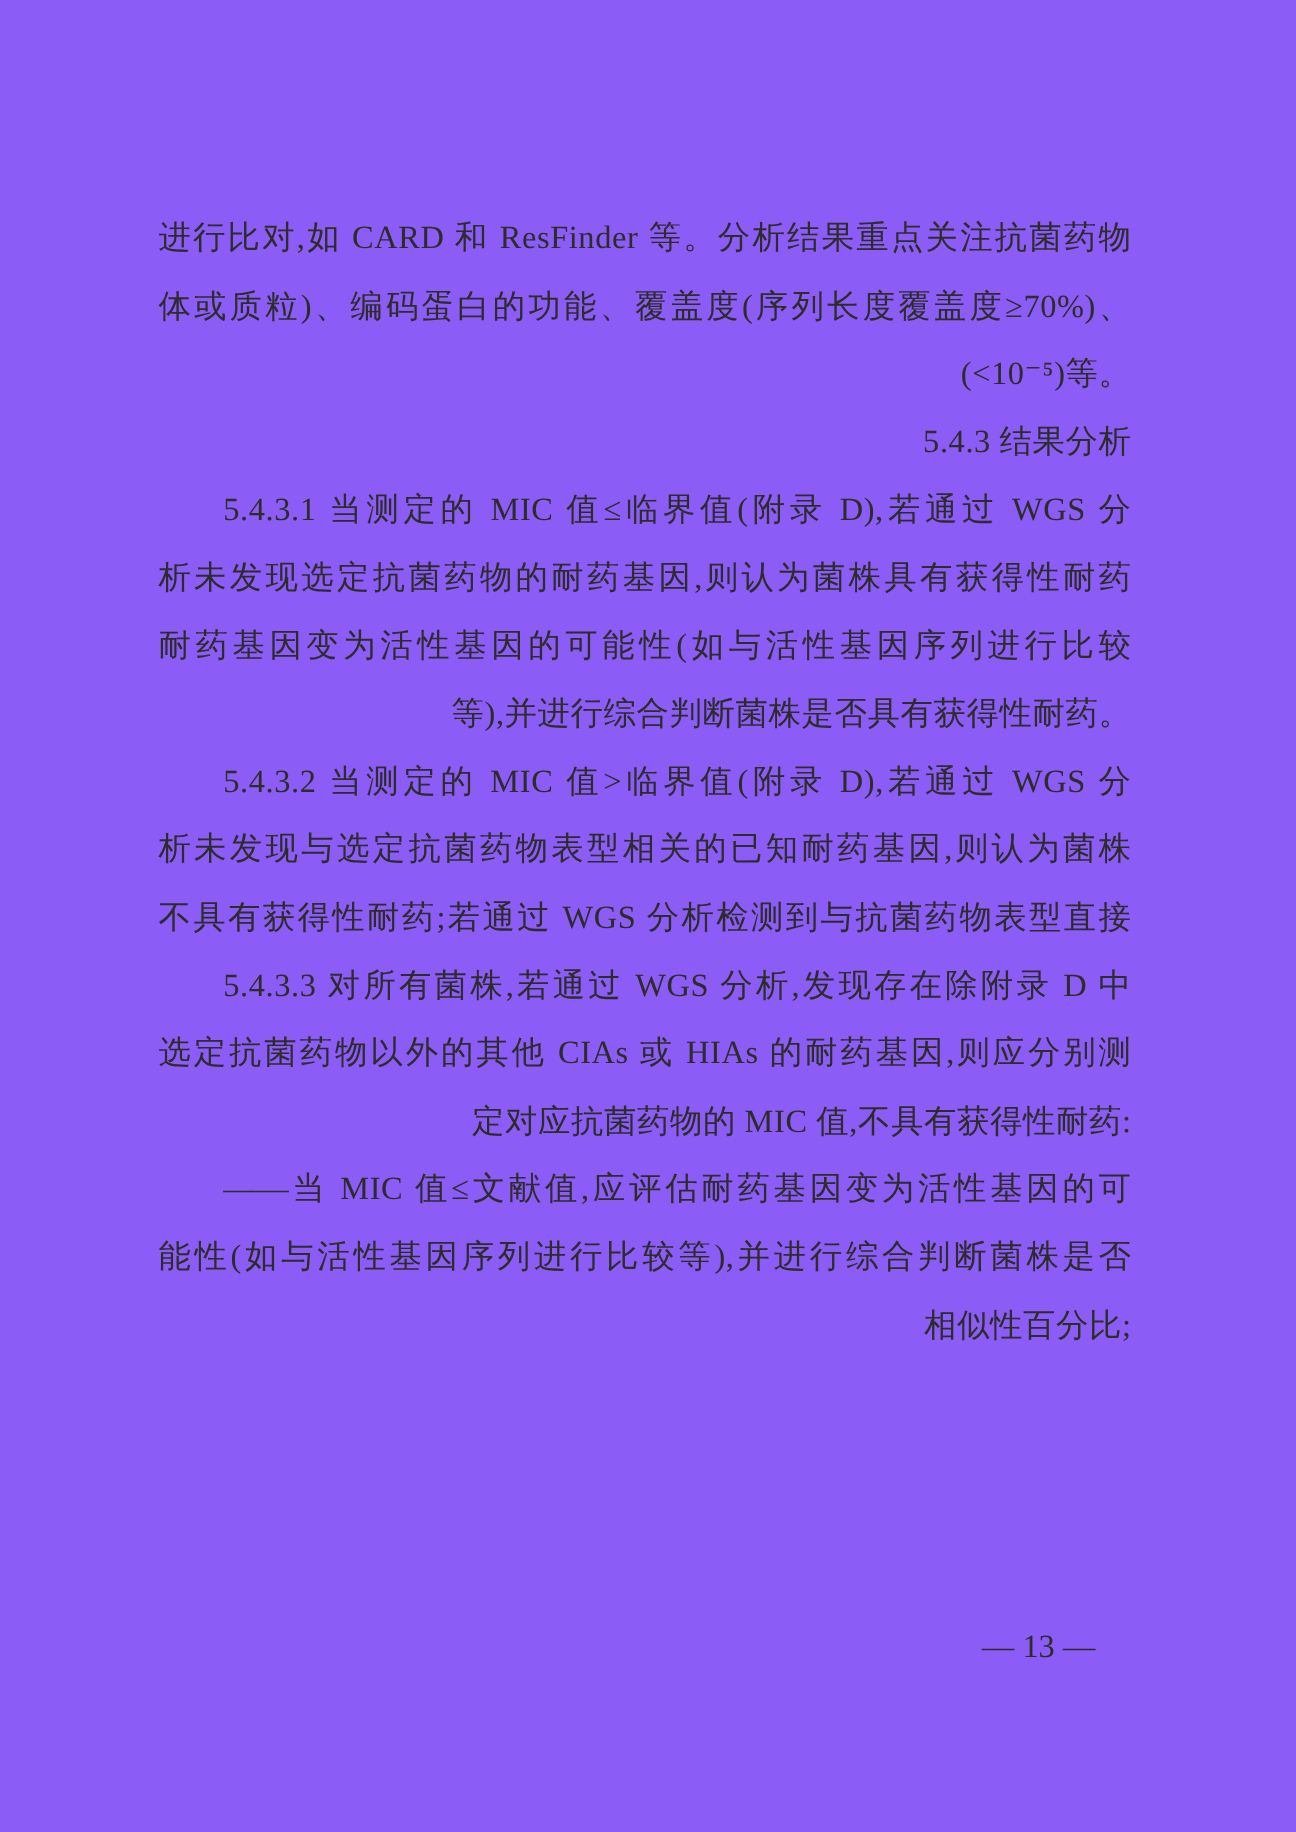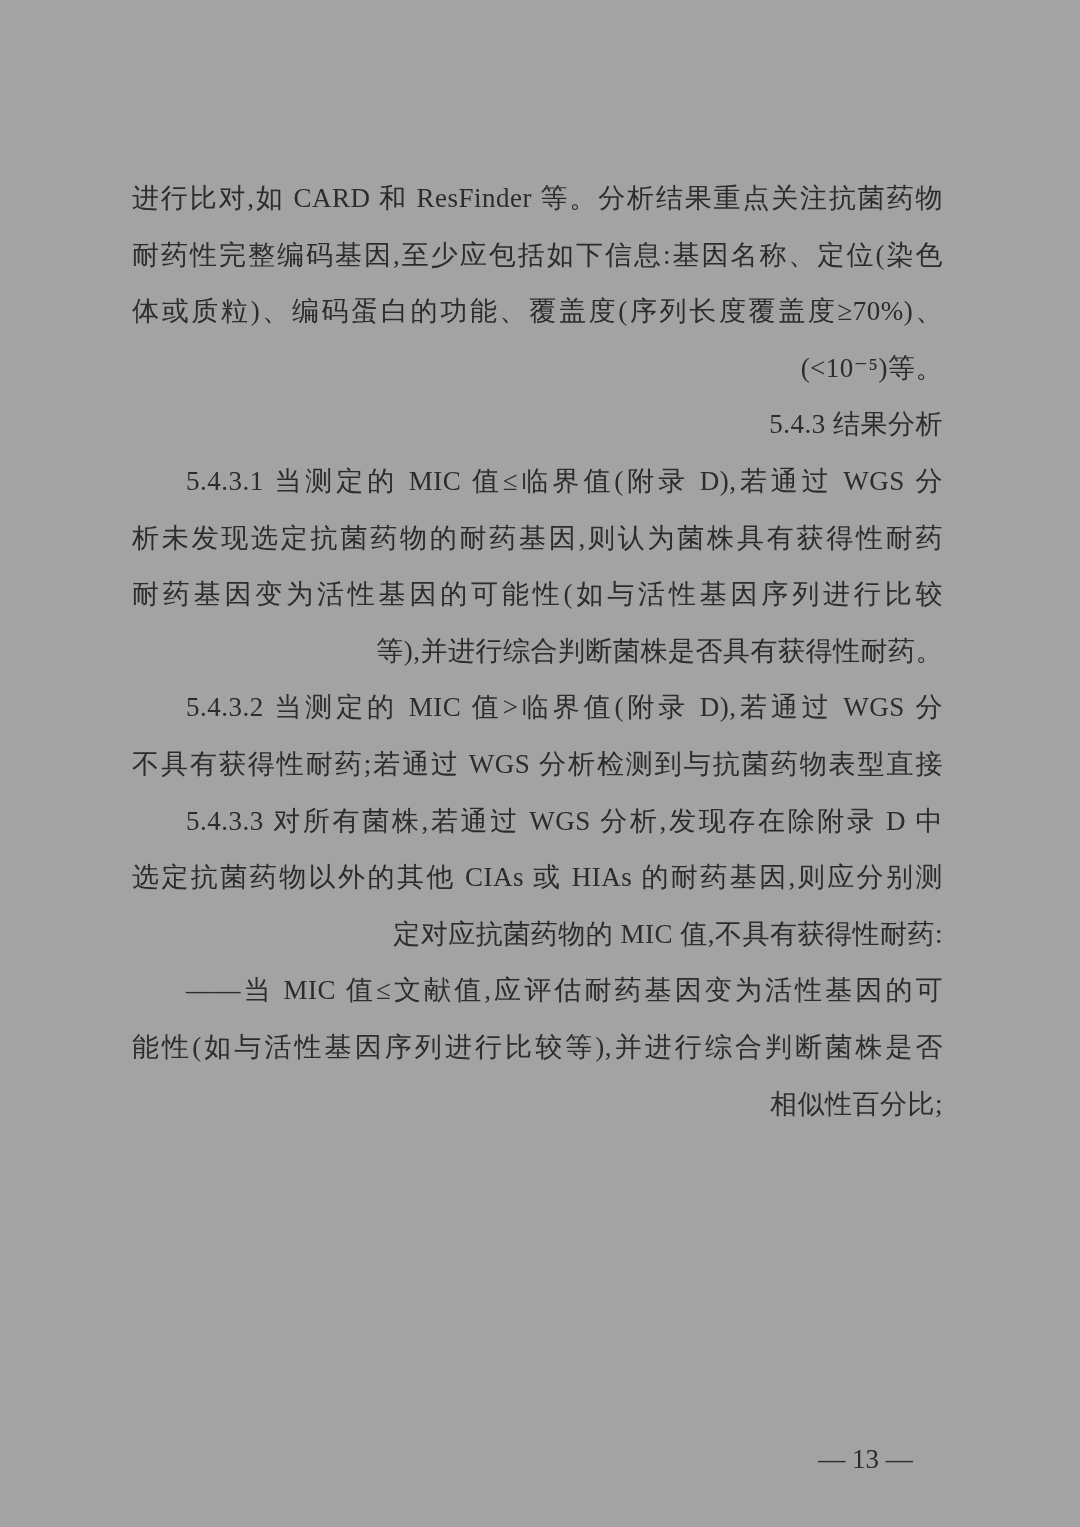--- a/index.html
+++ b/index.html
@@ -9,21 +9,21 @@
   body {
     width: 1080px;
     height: 1527px;
     background: #fbfaf7;
     font-family: "Liberation Serif", "DejaVu Serif", serif;
   }
   .page {
     position: relative;
     width: 1080px;
     height: 1527px;
-    background: #a3a3a3;
+    background: #8b5cf6;
     overflow: hidden;
     color: #2d2c2a;
   }
   .text-body {
     position: absolute;
     left: 132px;
     top: 170px;
     width: 811px;
     font-size: 27px;
     line-height: 56.6px;
@@ -38,44 +38,44 @@
   .line.fill {
     text-align: justify;
     text-align-last: justify;
     text-justify: inter-character;
   }
   .line.indent {
     text-indent: 2em;
   }
   .footer {
     position: absolute;
-    top: 1439px;
+    top: 1352px;
     left: 778px;
     width: 175px;
     text-align: center;
     font-size: 27px;
     line-height: 40px;
     color: #2d2c2a;
   }
 </style>
 </head>
 <body>
 
 <div class="page">
   <div class="text-body">
       <div class="line fill">进行比对,如 CARD 和 ResFinder 等。分析结果重点关注抗菌药物</div>
-      <div class="line fill">耐药性完整编码基因,至少应包括如下信息:基因名称、定位(染色</div>
       <div class="line fill">体或质粒)、编码蛋白的功能、覆盖度(序列长度覆盖度≥70%)、</div>
       <div class="line">(&lt;10⁻⁵)等。</div>
       <div class="line indent">5.4.3 结果分析</div>
       <div class="line indent fill">5.4.3.1 当测定的 MIC 值≤临界值(附录 D),若通过 WGS 分</div>
       <div class="line fill">析未发现选定抗菌药物的耐药基因,则认为菌株具有获得性耐药</div>
       <div class="line fill">耐药基因变为活性基因的可能性(如与活性基因序列进行比较</div>
       <div class="line">等),并进行综合判断菌株是否具有获得性耐药。</div>
       <div class="line indent fill">5.4.3.2 当测定的 MIC 值&gt;临界值(附录 D),若通过 WGS 分</div>
+      <div class="line fill">析未发现与选定抗菌药物表型相关的已知耐药基因,则认为菌株</div>
       <div class="line fill">不具有获得性耐药;若通过 WGS 分析检测到与抗菌药物表型直接</div>
       <div class="line indent fill">5.4.3.3 对所有菌株,若通过 WGS 分析,发现存在除附录 D 中</div>
       <div class="line fill">选定抗菌药物以外的其他 CIAs 或 HIAs 的耐药基因,则应分别测</div>
       <div class="line">定对应抗菌药物的 MIC 值,不具有获得性耐药:</div>
       <div class="line indent fill">——当 MIC 值≤文献值,应评估耐药基因变为活性基因的可</div>
       <div class="line fill">能性(如与活性基因序列进行比较等),并进行综合判断菌株是否</div>
       <div class="line">相似性百分比;</div>
     </div>
   <div class="footer">— 13 —</div>
 </div>

